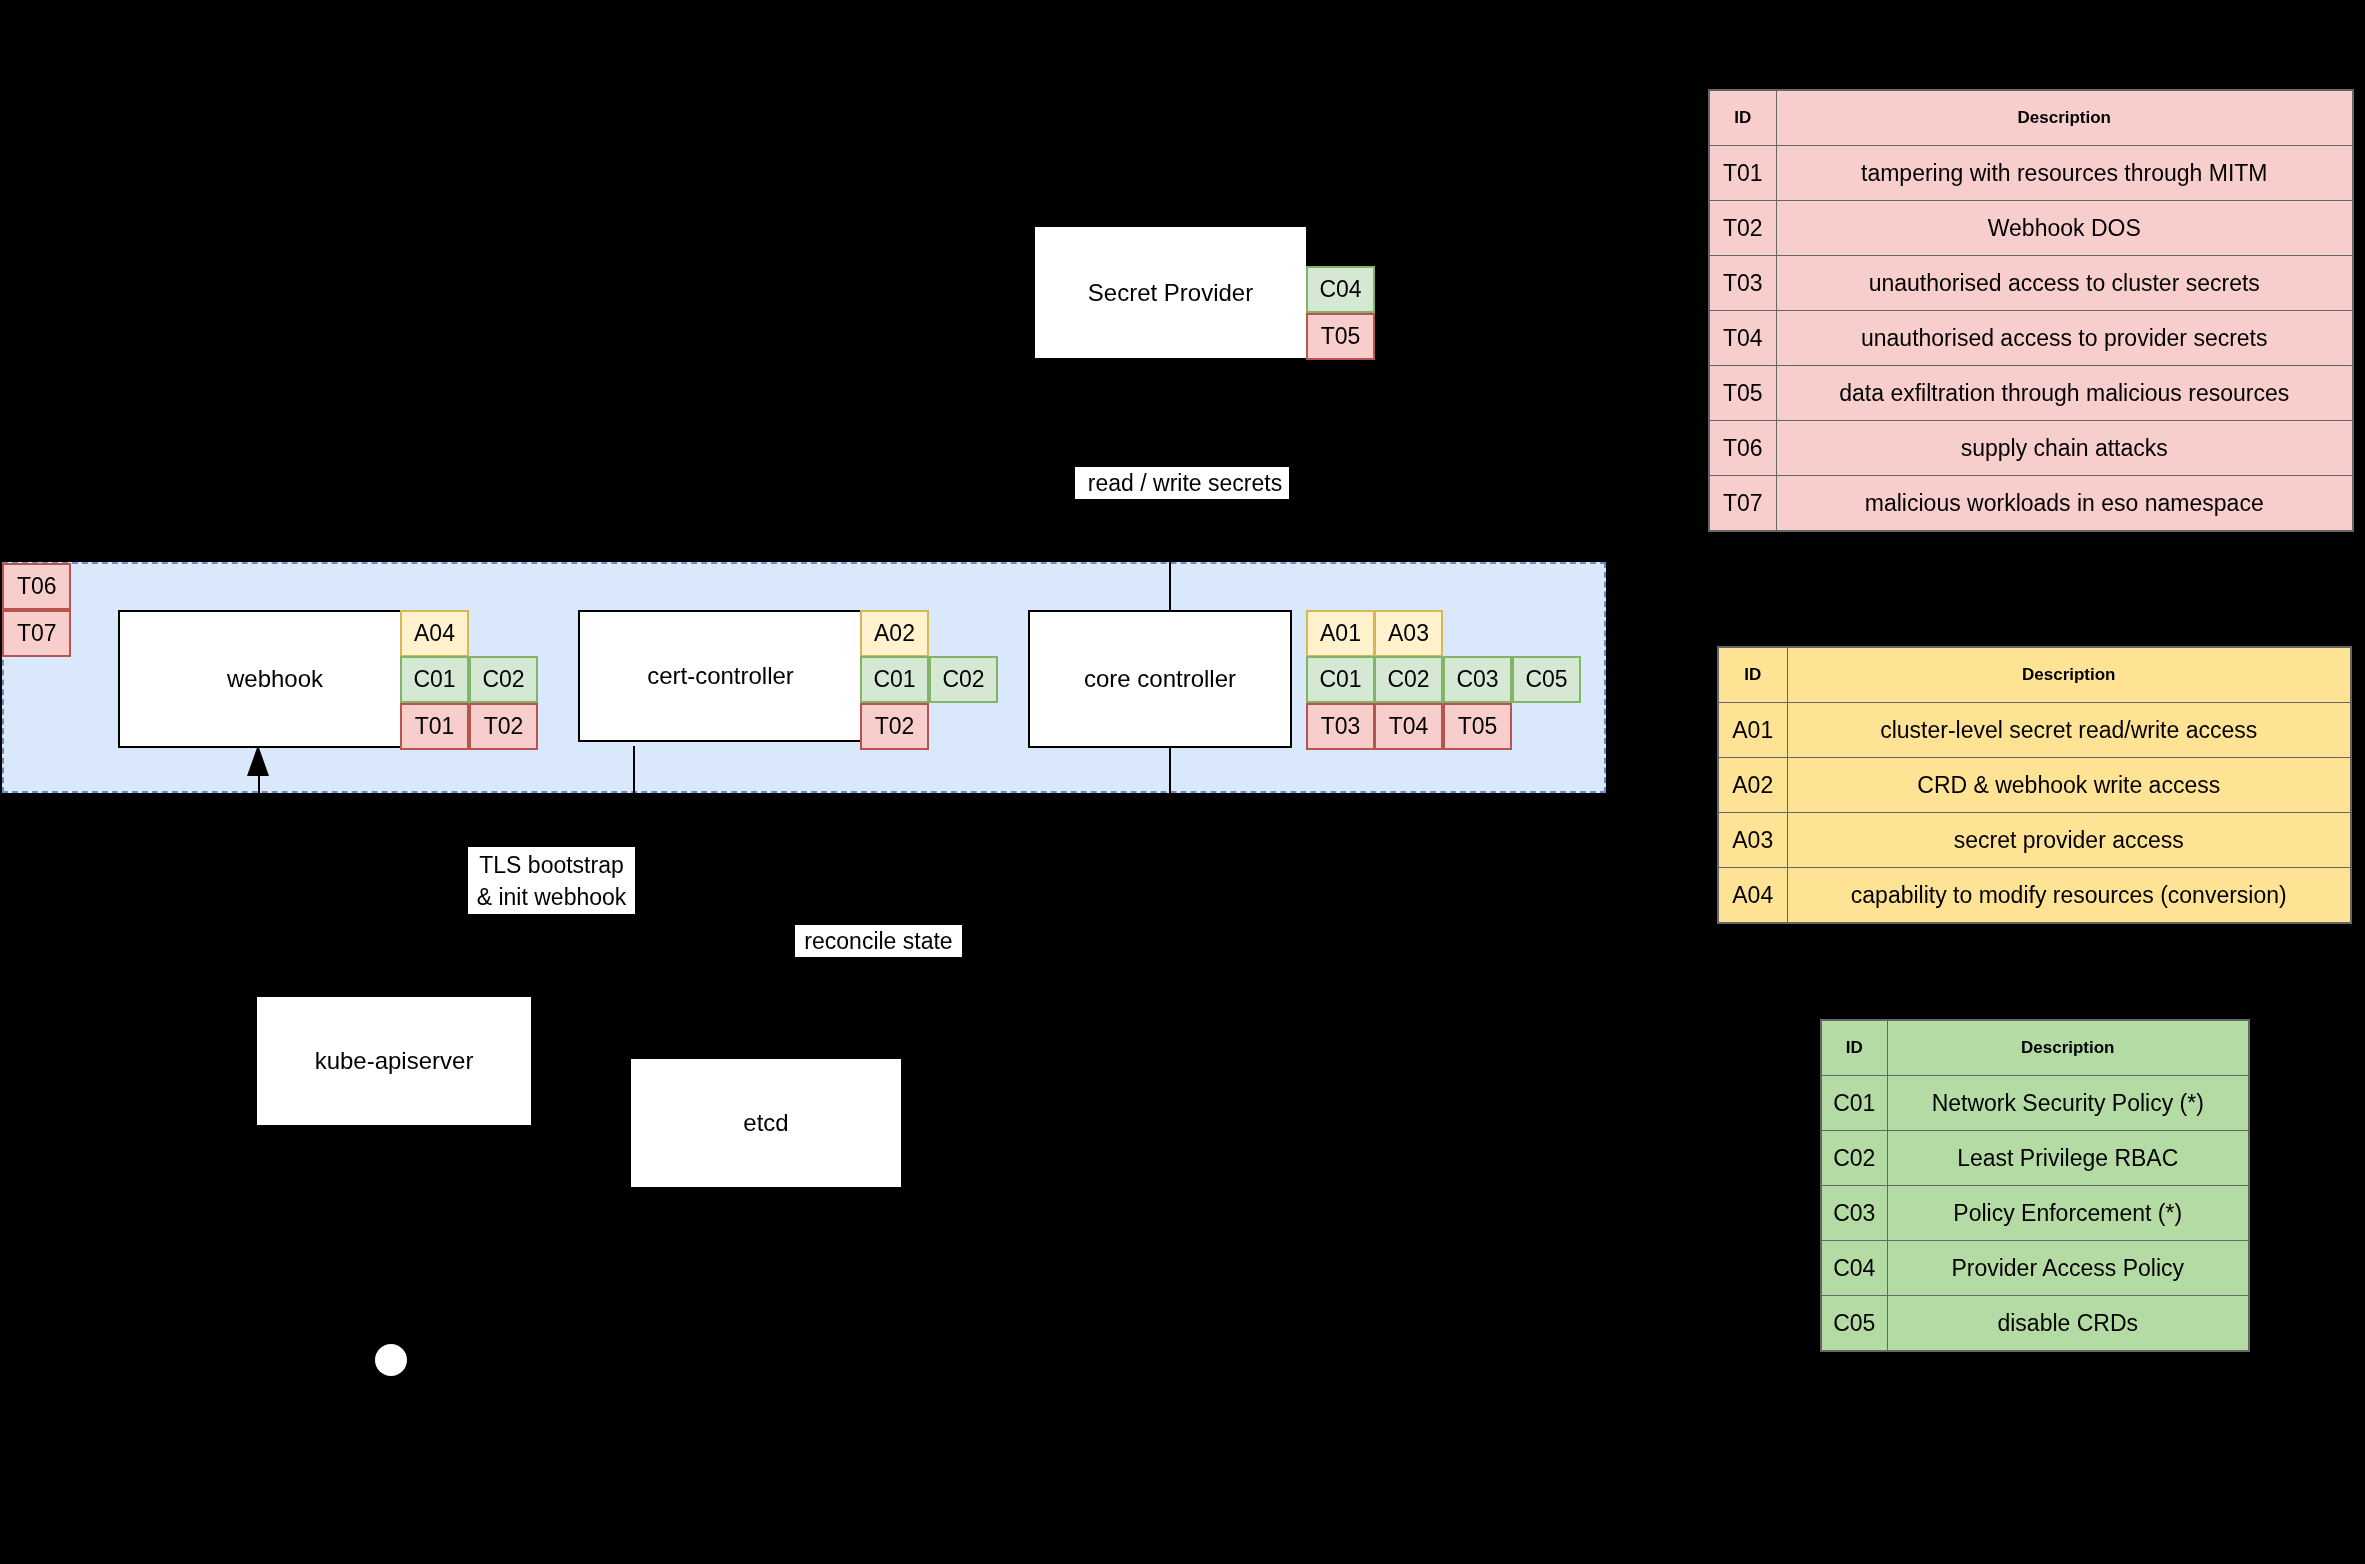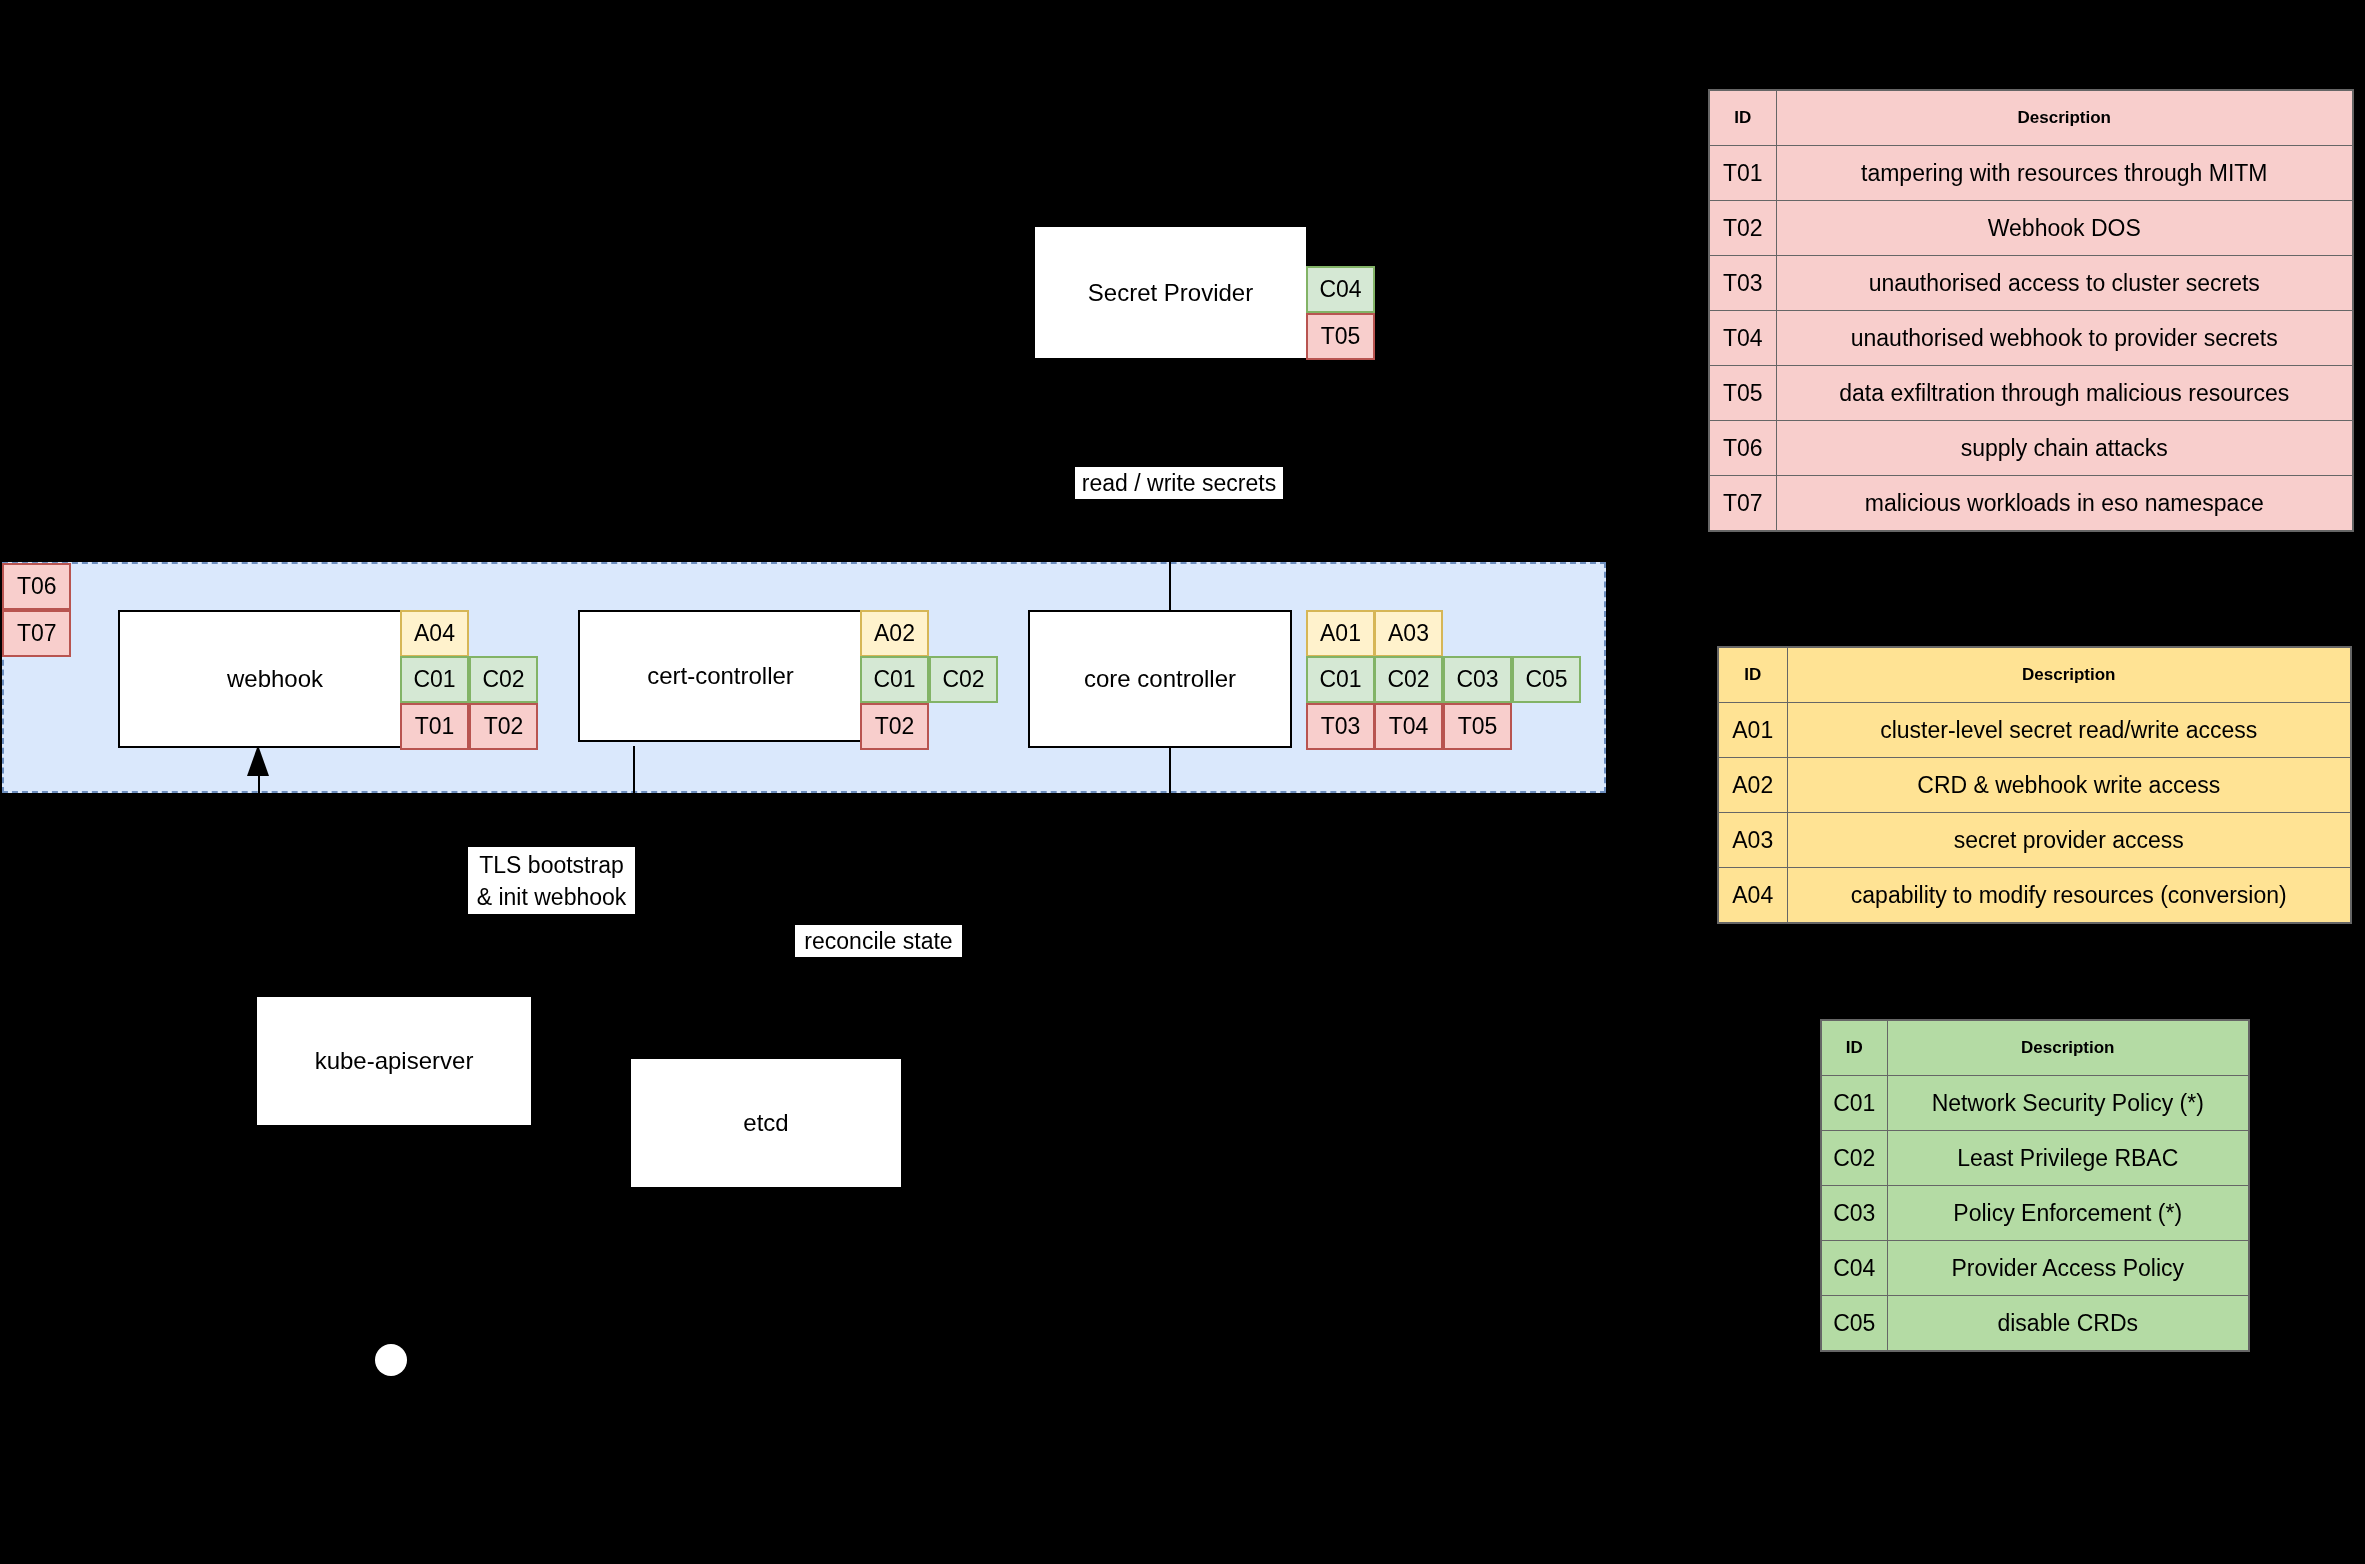--- a/index.html
+++ b/index.html
@@ -106,21 +106,21 @@
   <div class="tag kind-control" style="left:1306px; top:266px;">C04</div>
   <div class="tag kind-threat" style="left:1306px; top:313px;">T05</div>
 
   <div class="node" style="left:255px; top:995px; width:278px; height:132px;">
     <span>kube-apiserver</span>
   </div>
   <div class="node" style="left:629px; top:1057px; width:274px; height:132px;">
     <span>etcd</span>
   </div>
 
-  <div class="edge-label" style="left:1075px; top:467px; width:208px; height:32px;">read / write secrets</div>
+  <div class="edge-label" style="left:1075px; top:467px; width:208px; height:32px;padding-left:6px;">read / write secrets</div>
   <div class="edge-label" style="left:468px; top:847px; width:167px; height:67px;">
     <span>TLS bootstrap</span>
     <span>&amp; init webhook</span>
   </div>
   <div class="edge-label" style="left:795px; top:925px; width:167px; height:32px;">reconcile state</div>
 
   <div class="dot" style="left:375px; top:1344px;"></div>
 
   <table class="dtable threat-fill" style="left:1708px; top:89px; width:646px;">
     <colgroup>
@@ -141,21 +141,21 @@
       <tr>
           <td>T02</td>
           <td>Webhook DOS</td>
         </tr>
       <tr>
           <td>T03</td>
           <td>unauthorised access to cluster secrets</td>
         </tr>
       <tr>
           <td>T04</td>
-          <td>unauthorised webhook to provider secrets</td>
+          <td>unauthorised access to provider secrets</td>
         </tr>
       <tr>
           <td>T05</td>
           <td>data exfiltration through malicious resources</td>
         </tr>
       <tr>
           <td>T06</td>
           <td>supply chain attacks</td>
         </tr>
       <tr>

